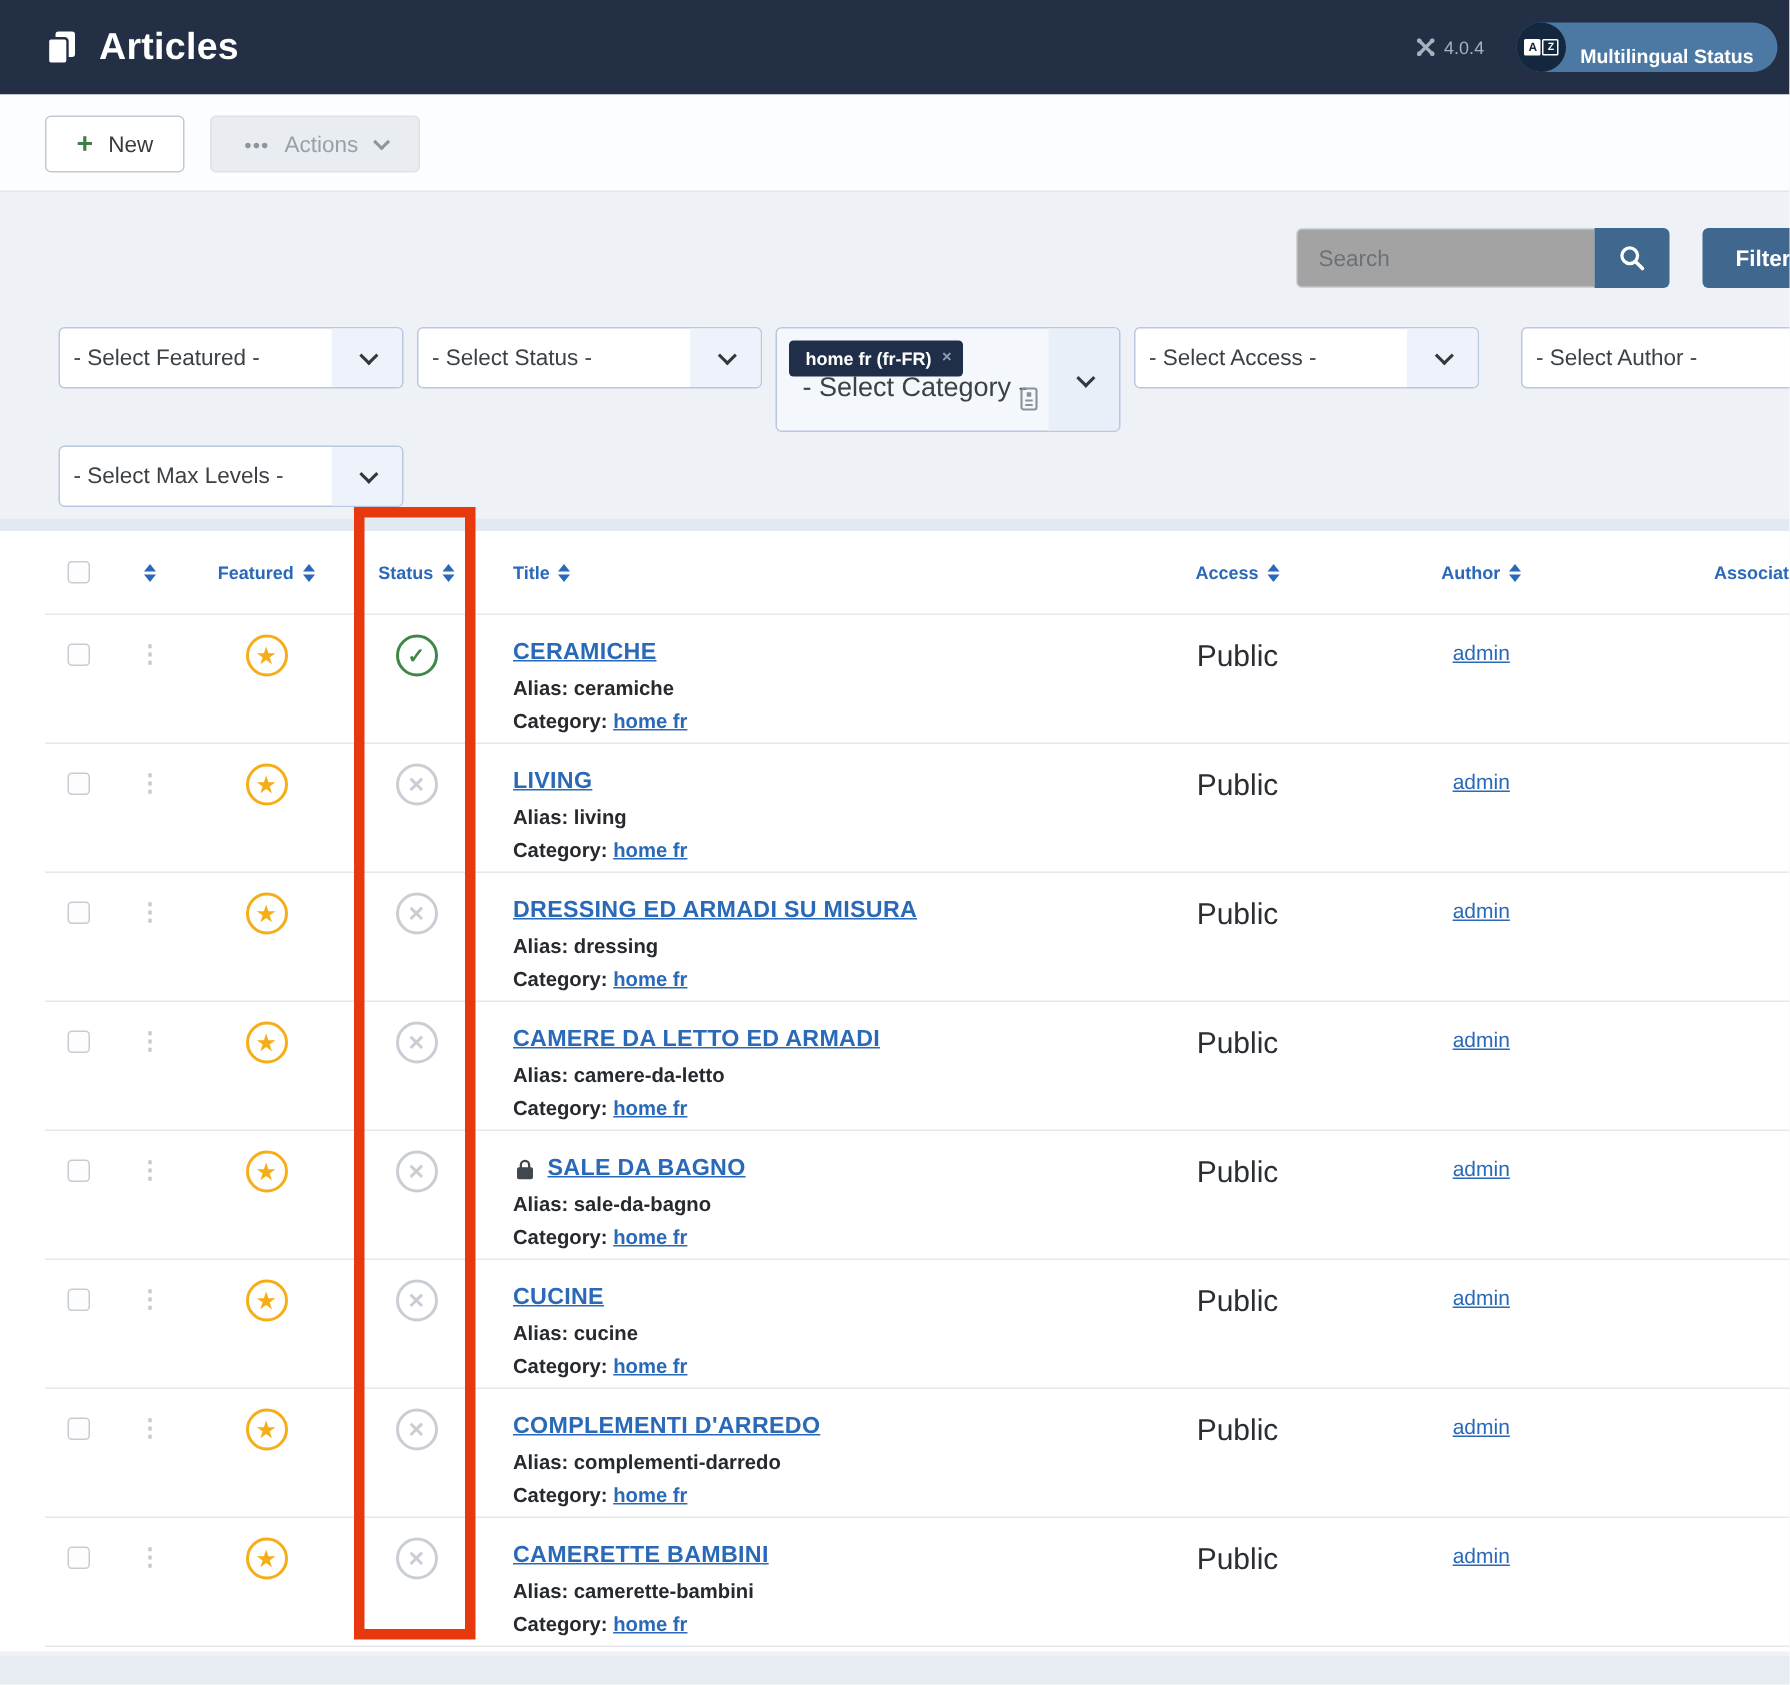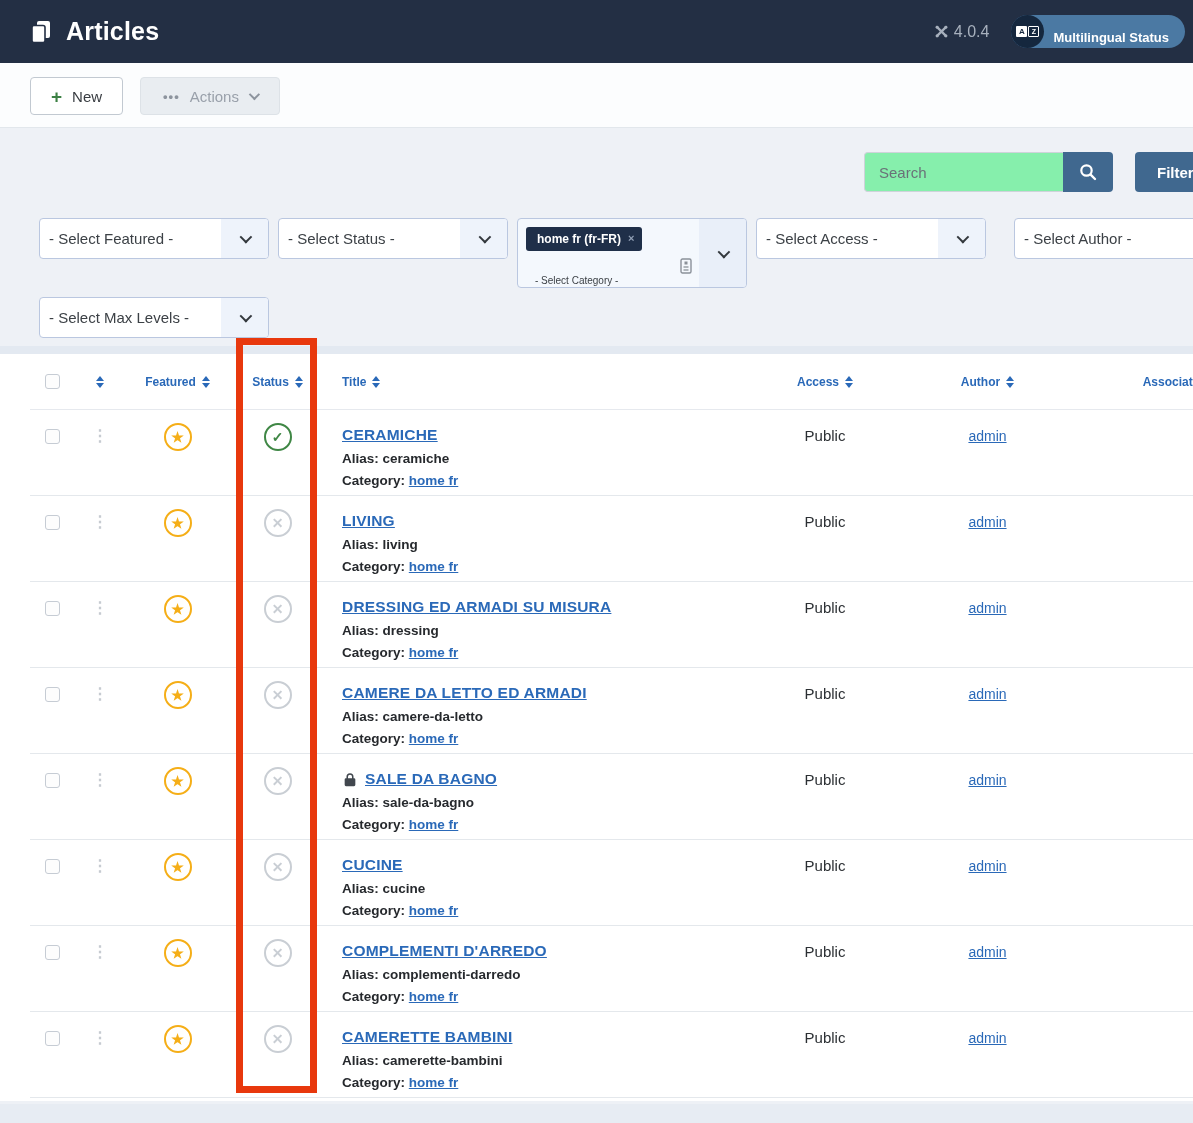--- a/index.html
+++ b/index.html
@@ -13,53 +13,53 @@
   :root{
     --navy:#232f44; --link:#2a69b8; --primary:#40688f;
     --star:#f5ae17; --green:#3f8745; --grayicon:#c9ced4;
     --red:#e8380d; --tag:#1f2f49; --pill:#4b79a3;
   }
   
   .app-header{position:absolute;left:0;top:0;width:1193px;height:63px;background:var(--navy);display:flex;align-items:center;}
   .app-header .hgroup{display:flex;align-items:center;gap:14px;padding-left:30px;}
   .page-title{color:#fff;font-size:25px;font-weight:bold;letter-spacing:.2px;}
   .hdr-right{position:absolute;right:8px;top:0;height:63px;display:flex;align-items:center;gap:22px;}
-  .version{display:flex;align-items:center;gap:6px;color:#a7b0bd;font-size:16px;justify-content:center;}
+  .version{display:flex;align-items:center;gap:6px;color:#a7b0bd;font-size:12px;justify-content:center;}
   .ml-pill{display:flex;align-items:center;gap:9px;background:var(--pill);border-radius:18px;height:33px;padding:0 16px 0 0;border:none;cursor:pointer;}
   .ml-circle{width:33px;height:33px;border-radius:50%;background:#15273e;display:flex;align-items:center;justify-content:center;gap:1px;}
   .ml-box-a{width:11px;height:11px;background:#fff;color:#15273e;font-size:8px;font-weight:bold;display:flex;align-items:center;justify-content:center;border-radius:1px;}
   .ml-box-z{width:11px;height:11px;border:1.4px solid #fff;color:#fff;font-size:7px;font-weight:bold;display:flex;align-items:center;justify-content:center;border-radius:1px;}
   .ml-label{color:#fff;font-size:13px;font-weight:bold;margin-top:12px;}
   
   .toolbar{position:absolute;left:0;top:63px;width:1193px;height:65px;background:#fcfdfe;border-bottom:1px solid #e2e7ec;}
   .btn-new{position:absolute;left:30px;top:14px;height:38px;padding:0 20px;background:#fff;border:1px solid #c2c9d1;border-radius:4px;display:flex;align-items:center;gap:10px;font-size:15px;color:#383c41;cursor:pointer;}
   .plus{color:#3c8044;font-size:19px;font-weight:bold;line-height:1;}
   .btn-actions{position:absolute;left:140px;top:14px;height:38px;width:140px;background:#e9edf1;border:1px solid #dde2e7;border-radius:4px;display:flex;align-items:center;justify-content:center;gap:10px;font-size:15px;color:#99a0aa;cursor:default;}
   .dots3{font-size:13px;letter-spacing:1px;font-weight:bold;color:#8d949e;}
   .chev{display:inline-block;width:8px;height:8px;border-right:2.2px solid #8d949e;border-bottom:2.2px solid #8d949e;transform:rotate(45deg) translateY(-2px);}
   
   .search-group{position:absolute;left:864px;top:152px;display:flex;}
-  .search-input{width:199px;height:40px;border:1px solid #ced3da;border-right:none;border-radius:4px 0 0 4px;padding:0 14px;font-size:15px;color:#3c4146;background:#86efac;outline:none;font-family:"Liberation Sans",sans-serif;}
+  .search-input{width:199px;height:40px;border:1px solid #ced3da;border-right:none;border-radius:4px 0 0 4px;padding:0 14px;font-size:15px;color:#3c4146;background:#a3a3a3;outline:none;font-family:"Liberation Sans",sans-serif;}
   .search-input::placeholder{color:#6a7178;}
   .btn-search{width:50px;height:40px;background:var(--primary);border:none;border-radius:0 4px 4px 0;display:flex;align-items:center;justify-content:center;cursor:pointer;}
   .btn-filter-options{position:absolute;left:1135px;top:152px;height:40px;width:150px;background:var(--primary);border:none;border-radius:4px;color:#fff;font-size:15px;font-weight:bold;text-align:left;padding-left:22px;cursor:pointer;font-family:"Liberation Sans",sans-serif;}
   
   .sel{position:absolute;height:41px;width:230px;background:#fff;border:1px solid #bac7e0;border-radius:4px;display:flex;align-items:center;font-size:15px;color:#3c4146;cursor:pointer;}
   .sel .sel-label{padding-left:9px;white-space:nowrap;}
   .sel .sel-caret-zone{position:absolute;right:0;top:0;bottom:0;width:47px;background:#eef3fb;border-radius:0 3px 3px 0;display:flex;align-items:center;justify-content:center;}
   .sel .caret{display:inline-block;width:9px;height:9px;border-right:2.4px solid #33383d;border-bottom:2.4px solid #33383d;transform:rotate(45deg) translateY(-2px);}
   #sel-featured{left:39px;top:218px;}
   #sel-status{left:278px;top:218px;}
   #sel-access{left:756px;top:218px;}
   #sel-author{left:1014px;top:218px;}
   #sel-maxlevels{left:39px;top:297px;}
   .cat-box{position:absolute;left:517px;top:218px;width:230px;height:70px;background:#f4f8fd;border:1px solid #bac7e0;border-radius:4px;cursor:pointer;}
   .cat-tag{position:absolute;left:8px;top:8px;background:var(--tag);color:#fff;font-size:12px;font-weight:bold;border-radius:3px;padding:5px 8px 5px 11px;display:flex;align-items:flex-start;gap:7px;}
   .cat-tag .tag-x{color:#92a0b6;font-size:11px;cursor:pointer;}
-  .cat-label{position:absolute;left:17px;bottom:1px;font-size:10px;color:#3c4146;white-space:nowrap;}
+  .cat-label{position:absolute;left:17px;bottom:18px;font-size:18px;color:#3c4146;white-space:nowrap;}
   .cat-list-icon{position:absolute;right:54px;bottom:13px;}
   .cat-caret-zone{position:absolute;right:0;top:0;bottom:0;width:47px;background:#e9eff9;border-radius:0 3px 3px 0;display:flex;align-items:center;justify-content:center;}
   .cat-caret-zone .caret{display:inline-block;width:9px;height:9px;border-right:2.4px solid #33383d;border-bottom:2.4px solid #33383d;transform:rotate(45deg) translateY(-2px);}
   
   .card-strip{position:absolute;left:0;top:346px;width:1193px;height:8px;background:#e3e9f1;}
   .table-card{position:absolute;left:0;top:354px;width:1193px;height:747px;background:#fff;overflow:hidden;}
   .trow{display:grid;grid-template-columns:45px 50px 105px 95px 430px 140px 185px 200px;width:1250px;margin-left:30px;}
   .thead{height:56px;align-items:center;border-bottom:1px solid #e6e9ee;}
   .th{color:var(--link);font-size:12px;font-weight:bold;display:flex;align-items:center;justify-content:center;gap:6px;}
   .th.left{justify-content:flex-start;padding-left:17px;}
@@ -75,21 +75,21 @@
   .icon-circle{width:28px;height:28px;border-radius:50%;display:flex;align-items:center;justify-content:center;font-weight:bold;margin-top:13px;cursor:pointer;}
   .star-circle{border:2px solid var(--star);color:var(--star);font-size:14px;}
   .status-circle{font-size:14px;}
   .status-circle.published{border:2px solid var(--green);color:var(--green);}
   .status-circle.unpublished{border:2px solid var(--grayicon);color:var(--grayicon);}
   .title-cell{padding:16px 10px 0 17px;}
   .title-line{display:flex;align-items:center;gap:7px;}
   .title-link{color:var(--link);font-size:15.5px;font-weight:bold;text-decoration:underline;cursor:pointer;letter-spacing:.2px;}
   .meta{font-size:13.5px;font-weight:bold;color:#26292d;margin-top:7px;}
   .meta .meta-link{color:var(--link);text-decoration:underline;font-weight:bold;cursor:pointer;}
-  .plain-cell{padding-top:17px;text-align:center;font-size:15px;color:#2b2f33;}
+  .plain-cell{padding-top:17px;text-align:center;font-size:20px;color:#2b2f33;}
   .author-cell{padding-top:17px;text-align:center;}
   .author-link{color:var(--link);font-size:14px;text-decoration:underline;cursor:pointer;}
   
   .footer-strip{position:absolute;left:0;top:1104px;width:1193px;height:19px;background:#e7ecf3;}
   .annotation-rect{position:absolute;left:236px;top:338px;width:81px;height:755px;border:7px solid var(--red);z-index:50;pointer-events:none;}
   svg{display:block;}
 </style>
 </head>
 <body>
 

